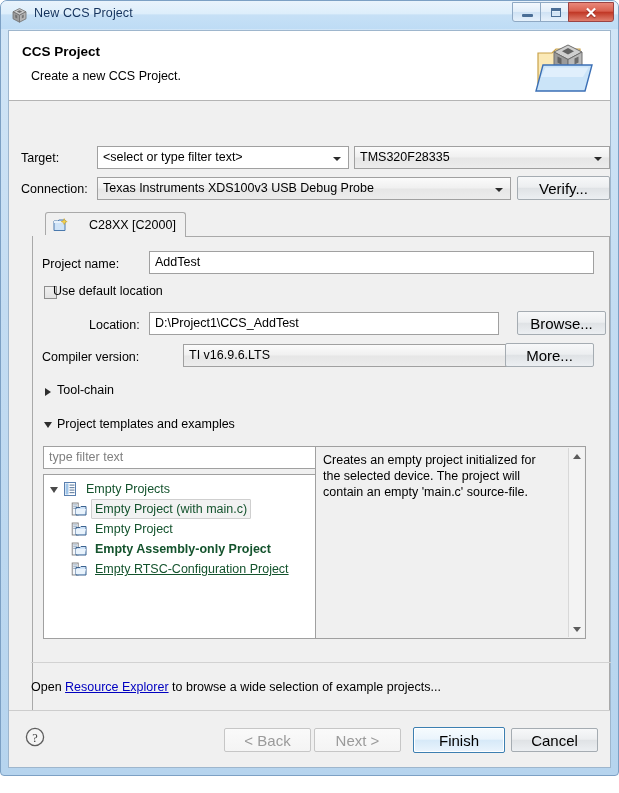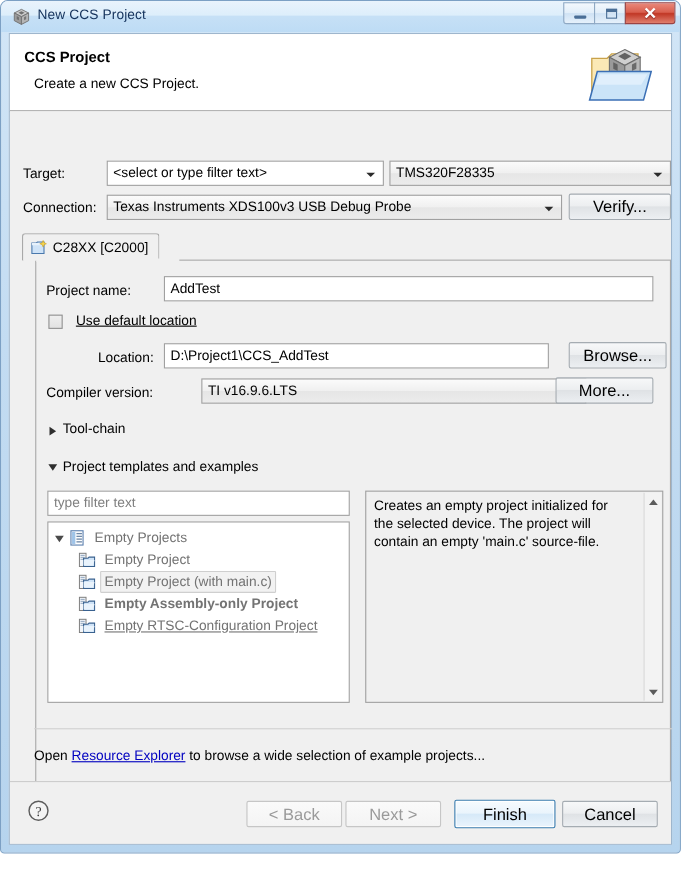--- a/index.html
+++ b/index.html
@@ -213,21 +213,21 @@
   .tree {
     position: absolute;
     border: 1px solid #a0a0a0;
     background: #ffffff;
     overflow: hidden;
   }
   .tree-row {
     position: relative;
     height: 20px;
     display: flex; align-items: center;
-    font-size: 12.5px; color: #737373;
+    font-size: 12.5px; color: #14532d;
     white-space: nowrap;
   }
   .tree-row .rowlabel { padding: 0 4px; line-height: 18px; }
   .tree-row.selected .rowlabel {
     background: #f2f2f2;
     border: 1px solid #cfcfcf;
     padding: 0 3px;
     border-radius: 1px;
   }
   .tree-ico { width: 16px; height: 16px; margin-right: 4px; flex: 0 0 auto; }
@@ -366,38 +366,38 @@
         <span class="arrow"></span>
       </div>
 
       <div class="lbl" style="left:12px; top:80px;">Connection:</div>
       <div class="combo" style="left:88px; top:75px; width:414px;">
         <span class="txt">Texas Instruments XDS100v3 USB Debug Probe</span>
         <span class="arrow"></span>
       </div>
       <div class="btn" style="left:508px; top:74px; width:93px;">Verify...</div>
 
-      <div class="tab" style="left:11px; top:110px;">
+      <div class="tab" style="left:36px; top:110px;gap:16px;">
         <span class="tab-ico">
           <svg width="15" height="14" viewBox="0 0 15 14">
             <path d="M1,3 L1,12.5 L12,12.5 L12,2 L6,2 L4.8,3 Z" fill="#cfe3f7" stroke="#4a79ad" stroke-width="1"></path>
             <path d="M1,3 L12,3 L12,5 L1,5 Z" fill="#e7f1fb"></path>
             <path d="M11.2,0.6 l0.9,2.1 2.1,0.9 -2.1,0.9 -0.9,2.1 -0.9,-2.1 -2.1,-0.9 2.1,-0.9 Z" fill="#f5d44b" stroke="#c79a1c" stroke-width="0.5"></path>
           </svg>
         </span>
         <span>C28XX [C2000]</span>
       </div>
       <div class="tabpanel" style="left:23px; top:134px; width:578px; height:478px;"></div>
       <div class="tab-mask" style="left:24px; top:133px; width:130px;"></div>
 
       <div class="lbl" style="left:33px; top:155px;">Project name:</div>
       <div class="textbox" style="left:140px; top:149px; width:445px;">AddTest</div>
 
       <div class="cb" style="left:35px; top:184px;"></div>
-      <div class="lbl" style="left:60px; top:182px;text-decoration:underline;">Use default location</div>
+      <div class="lbl" style="left:44px; top:182px;">Use default location</div>
 
       <div class="lbl" style="left:80px; top:216px;">Location:</div>
       <div class="textbox" style="left:140px; top:210px; width:350px;">D:\Project1\CCS_AddTest</div>
       <div class="btn" style="left:508px; top:209px; width:89px;">Browse...</div>
 
       <div class="lbl" style="left:33px; top:248px;">Compiler version:</div>
       <div class="combo" style="left:140px; top:242px; width:350px;margin-left:34px;">
         <span class="txt">TI v16.9.6.LTS</span>
         <span class="arrow"></span>
       </div>
@@ -422,48 +422,48 @@
                 <rect x="3.5" y="2.5" width="3" height="11" fill="#9fc4e8"></rect>
                 <rect x="7.5" y="3.5" width="5" height="1.2" fill="#6f89a8"></rect>
                 <rect x="7.5" y="6" width="5" height="1.2" fill="#6f89a8"></rect>
                 <rect x="7.5" y="8.5" width="5" height="1.2" fill="#6f89a8"></rect>
                 <rect x="7.5" y="11" width="5" height="1.2" fill="#6f89a8"></rect>
               </svg>
             </span>
             <span class="rowlabel">Empty Projects</span>
           </div>
 
+          <div class="tree-row selected" style="padding-left:27px;">
+            <span class="tree-ico">
+              <svg width="16" height="16" viewBox="0 0 16 16">
+                <rect x="1.2" y="2" width="6" height="12" fill="#f3f6fa" stroke="#7d7d7d" stroke-width="0.9"></rect>
+                <rect x="2.2" y="3.4" width="3.8" height="1" fill="#9aaec4"></rect>
+                <rect x="2.2" y="5.2" width="3.8" height="1" fill="#9aaec4"></rect>
+                <rect x="2.2" y="7" width="3.8" height="1" fill="#9aaec4"></rect>
+                <path d="M5,6.5 L5,14 L15,14 L15,5.5 L10,5.5 L9,6.5 Z" fill="#cfe3f7" stroke="#39618f" stroke-width="1"></path>
+                <path d="M5,8 L15,8 L13.5,13 L5,13 Z" fill="#e9f3fc"></path>
+              </svg>
+            </span>
+            <span class="rowlabel">Empty Project (with main.c)</span>
+          </div>
+
           <div class="tree-row" style="padding-left:27px;">
             <span class="tree-ico">
               <svg width="16" height="16" viewBox="0 0 16 16">
                 <rect x="1.2" y="2" width="6" height="12" fill="#f3f6fa" stroke="#7d7d7d" stroke-width="0.9"></rect>
                 <rect x="2.2" y="3.4" width="3.8" height="1" fill="#9aaec4"></rect>
                 <rect x="2.2" y="5.2" width="3.8" height="1" fill="#9aaec4"></rect>
                 <rect x="2.2" y="7" width="3.8" height="1" fill="#9aaec4"></rect>
                 <path d="M5,6.5 L5,14 L15,14 L15,5.5 L10,5.5 L9,6.5 Z" fill="#cfe3f7" stroke="#39618f" stroke-width="1"></path>
                 <path d="M5,8 L15,8 L13.5,13 L5,13 Z" fill="#e9f3fc"></path>
               </svg>
             </span>
             <span class="rowlabel">Empty Project</span>
           </div>
 
-          <div class="tree-row selected" style="padding-left:27px;">
-            <span class="tree-ico">
-              <svg width="16" height="16" viewBox="0 0 16 16">
-                <rect x="1.2" y="2" width="6" height="12" fill="#f3f6fa" stroke="#7d7d7d" stroke-width="0.9"></rect>
-                <rect x="2.2" y="3.4" width="3.8" height="1" fill="#9aaec4"></rect>
-                <rect x="2.2" y="5.2" width="3.8" height="1" fill="#9aaec4"></rect>
-                <rect x="2.2" y="7" width="3.8" height="1" fill="#9aaec4"></rect>
-                <path d="M5,6.5 L5,14 L15,14 L15,5.5 L10,5.5 L9,6.5 Z" fill="#cfe3f7" stroke="#39618f" stroke-width="1"></path>
-                <path d="M5,8 L15,8 L13.5,13 L5,13 Z" fill="#e9f3fc"></path>
-              </svg>
-            </span>
-            <span class="rowlabel">Empty Project (with main.c)</span>
-          </div>
-
           <div class="tree-row" style="padding-left:27px;font-weight:bold;">
             <span class="tree-ico">
               <svg width="16" height="16" viewBox="0 0 16 16">
                 <rect x="1.2" y="2" width="6" height="12" fill="#f3f6fa" stroke="#7d7d7d" stroke-width="0.9"></rect>
                 <rect x="2.2" y="3.4" width="3.8" height="1" fill="#9aaec4"></rect>
                 <rect x="2.2" y="5.2" width="3.8" height="1" fill="#9aaec4"></rect>
                 <rect x="2.2" y="7" width="3.8" height="1" fill="#9aaec4"></rect>
                 <path d="M5,6.5 L5,14 L15,14 L15,5.5 L10,5.5 L9,6.5 Z" fill="#cfe3f7" stroke="#39618f" stroke-width="1"></path>
                 <path d="M5,8 L15,8 L13.5,13 L5,13 Z" fill="#e9f3fc"></path>
               </svg>
@@ -481,21 +481,21 @@
                 <path d="M5,6.5 L5,14 L15,14 L15,5.5 L10,5.5 L9,6.5 Z" fill="#cfe3f7" stroke="#39618f" stroke-width="1"></path>
                 <path d="M5,8 L15,8 L13.5,13 L5,13 Z" fill="#e9f3fc"></path>
               </svg>
             </span>
             <span class="rowlabel">Empty RTSC-Configuration Project</span>
           </div>
 
         </div>
       </div>
 
-      <div class="descbox" style="left:323px; top:344px; width:271px; height:193px;">
+      <div class="descbox" style="left:306px; top:344px; width:271px; height:193px;">
         <div style="width:232px;">Creates an empty project initialized for the selected device. The project will contain an empty 'main.c' source-file.</div>
         <div class="scrollbar">
           <div class="sb-arrow up">
             <span class="sb-tri-up"></span>
           </div>
           <div class="sb-arrow down">
             <span class="sb-tri-down"></span>
           </div>
         </div>
       </div>

